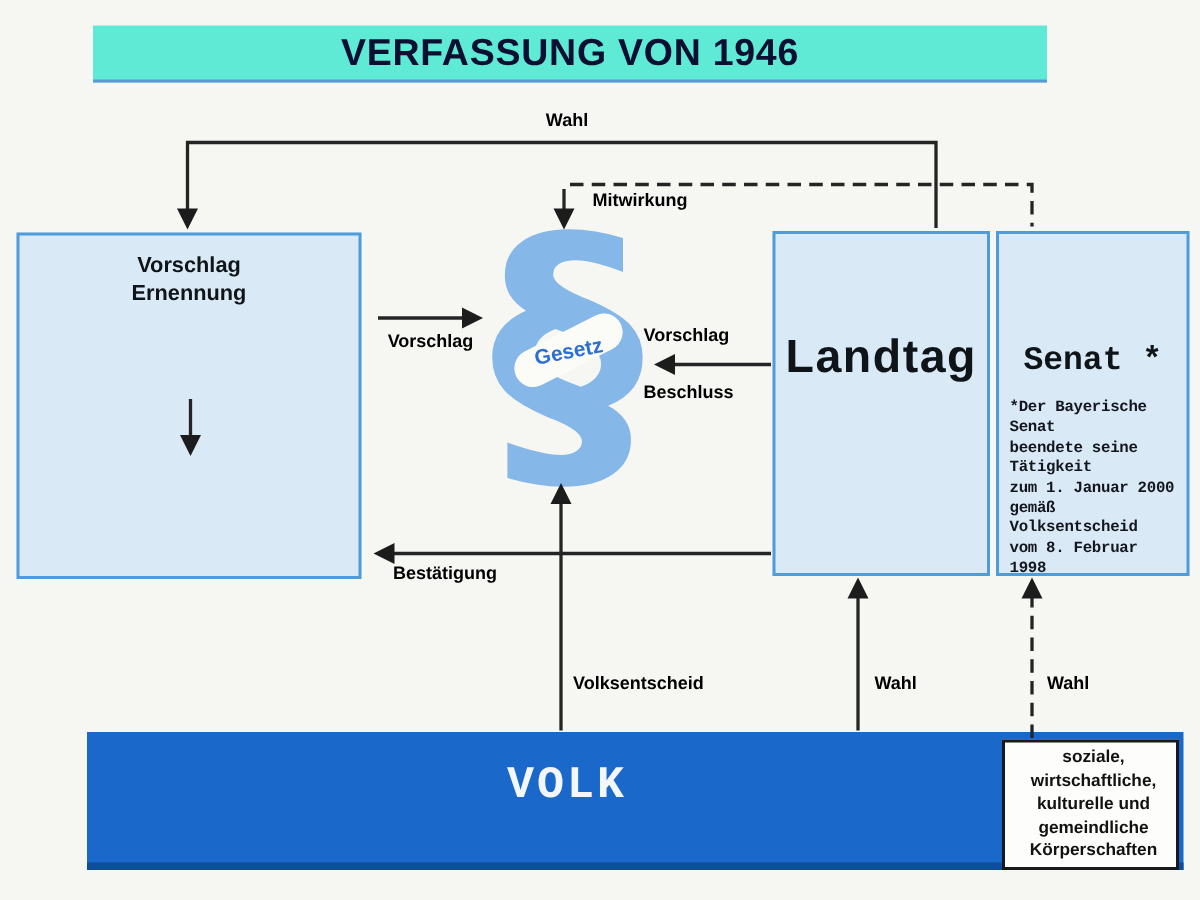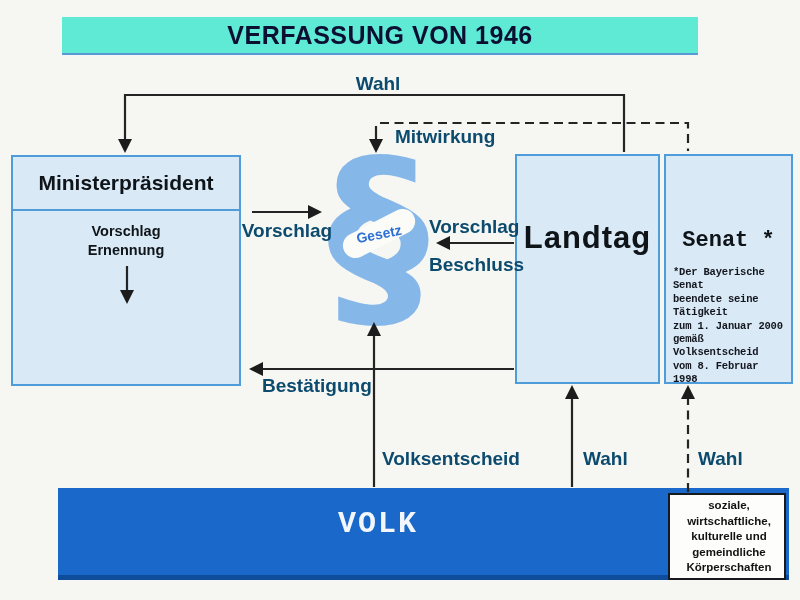--- a/index.html
+++ b/index.html
@@ -78,35 +78,34 @@
     position:absolute; left:345px; top:226px; width:68px; text-align:center;
     font-weight:bold; font-size:14px; color:#2c6fd4; transform:rotate(-11deg); z-index:2;
   }
   
   .connectors{ position:absolute; left:0; top:0; z-index:3; pointer-events:none; }
   .connectors path{ fill:none; stroke:#242424; stroke-width:2.2; }
   .connectors path.dashed{ stroke-dasharray:9 5.5; }
   .connectors polygon{ fill:#1c1c1c; stroke:none; }
   
   .lbl{
-    position:absolute; font-weight:bold; font-size:19px; color:#0c4a6e;
+    position:absolute; font-weight:bold; font-size:12px; color:#000000;
     white-space:nowrap; z-index:4;
   }
 </style>
 </head>
 <body>
 
 <div class="stage">
 
   <div class="titlebar">
     <span>VERFASSUNG VON 1946</span>
   </div>
 
   <div class="bluebox box-mp">
-    <div class="mp-head">Ministerpräsident</div>
     <div class="mp-sub">
       <div>Vorschlag</div>
       <div>Ernennung</div>
     </div>
   </div>
 
   <div class="bluebox box-landtag">
     <span>Landtag</span>
   </div>
 

